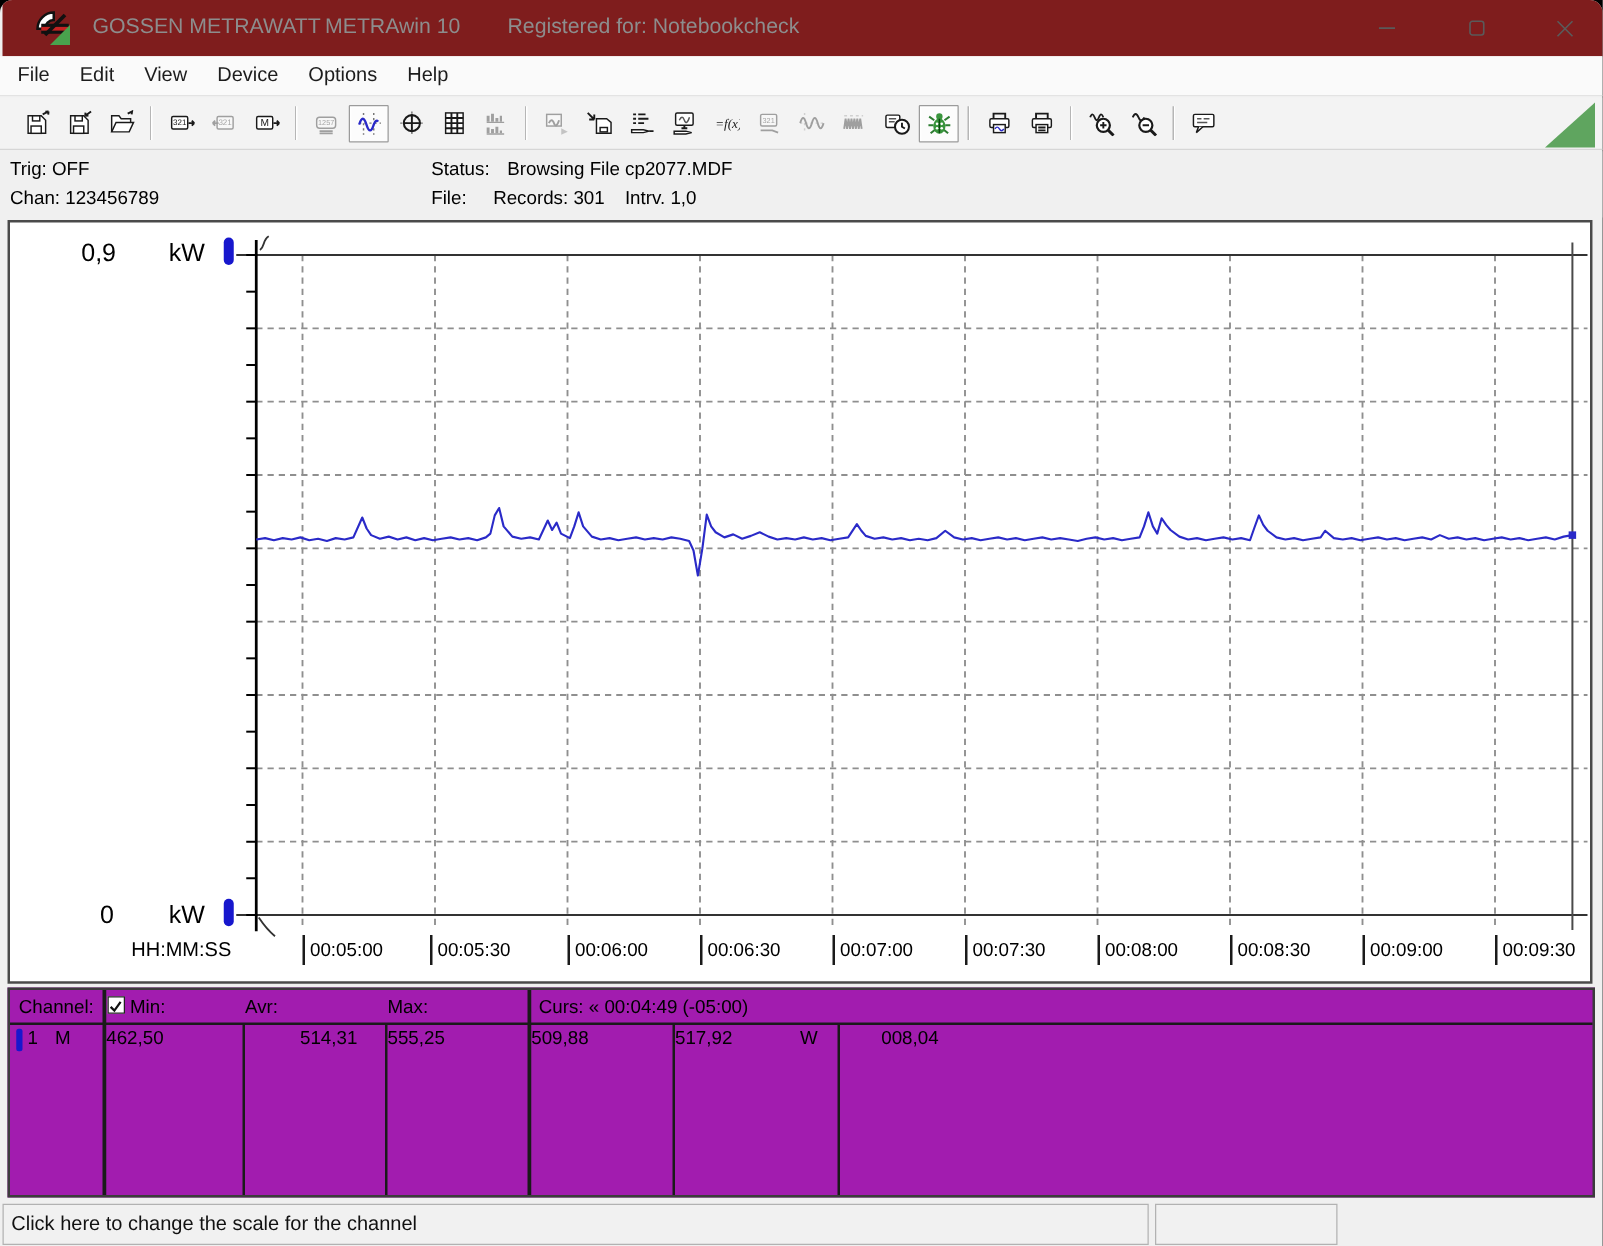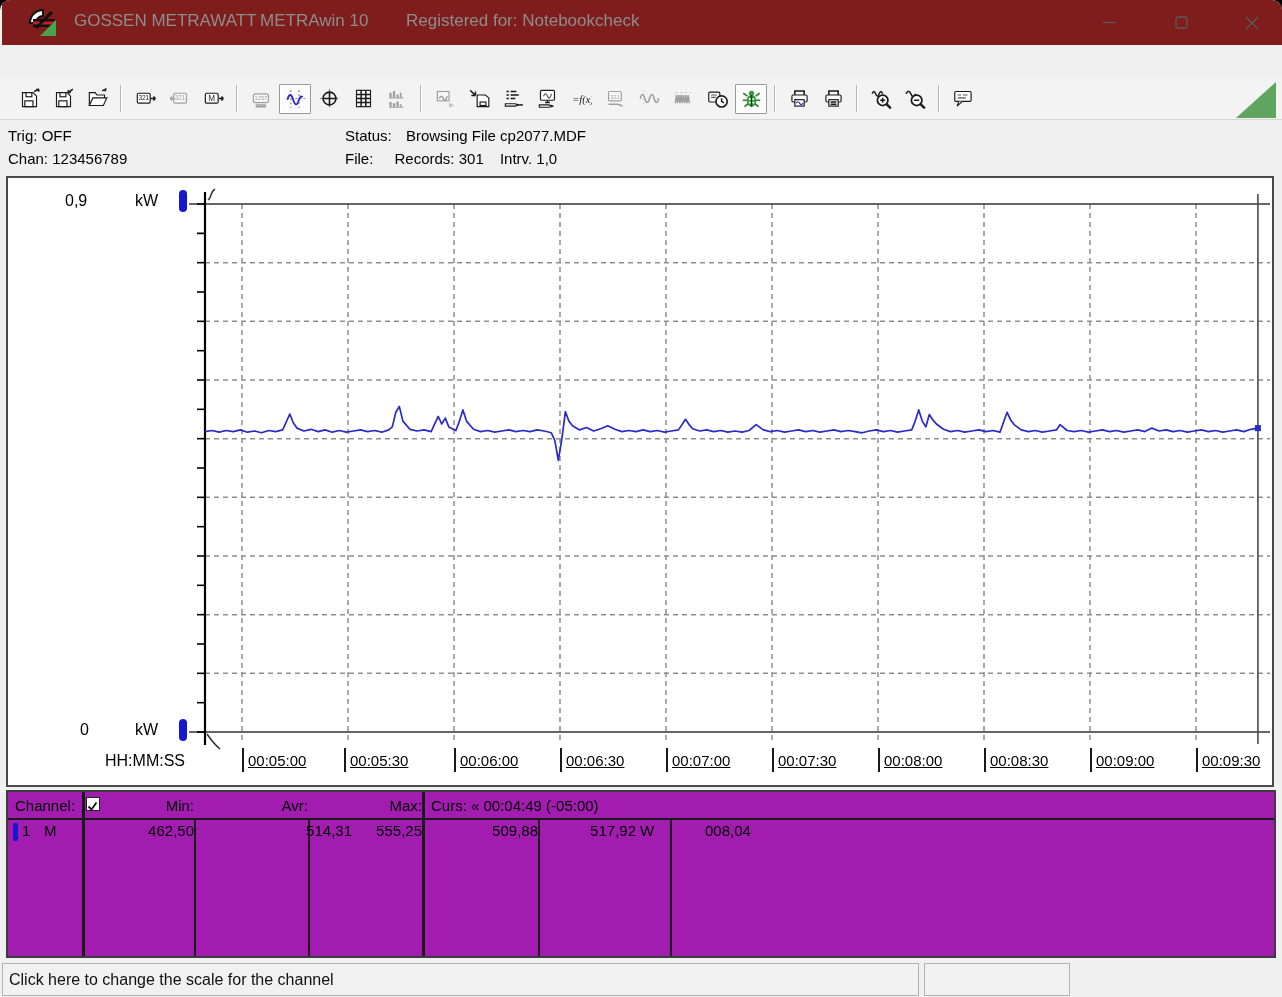--- a/index.html
+++ b/index.html
@@ -25,28 +25,28 @@
   .tbtn svg{width:21px;height:21px;}
   .tbtn.disabled{opacity:.38;filter:grayscale(1);}
   .tbtn.active{background:#fcfcfc;border:1px solid #9b9b9b;box-shadow:inset 1px 1px 0 #ffffff;}
   .tsep{width:2px;height:27px;margin:0 6px;background:linear-gradient(90deg,#b6b6b6 50%,#ffffff 50%);flex:0 0 auto;}
   .corner-tri{position:absolute;right:5px;bottom:3px;width:0;height:0;border-left:40px solid transparent;border-bottom:36px solid #5fa55f;}
   
   .statuspanel{position:absolute;left:0;top:121px;width:1282px;height:53px;background:#f0f0f0;font-size:15px;color:#000;}
   .sp-item{position:absolute;white-space:nowrap;}
   
   .chartpanel{position:absolute;left:6px;top:176px;width:1268px;height:611px;background:#fff;border:2px solid #4a4a4a;box-sizing:border-box;}
-  .cp-label{position:absolute;font-size:16px;color:#000;white-space:nowrap;}
+  .cp-label{position:absolute;font-size:20px;color:#000;white-space:nowrap;}
   .chmark{position:absolute;width:8px;height:22px;border-radius:4px;background:#1717cd;}
-  .xtick{position:absolute;top:570px;height:24px;border-left:2px solid #1a1a1a;padding-left:4px;font-size:15px;color:#000;line-height:26px;white-space:nowrap;text-decoration:underline;}
+  .xtick{position:absolute;top:570px;height:24px;border-left:2px solid #1a1a1a;padding-left:4px;font-size:15px;color:#000;line-height:26px;white-space:nowrap;}
   .xaxis-name{position:absolute;left:97px;top:574px;font-size:16px;color:#000;}
   
   .tablepanel{position:absolute;left:6px;top:790px;width:1270px;height:168px;background:#a21caf;border:2px solid #3c3c3c;box-sizing:border-box;font-size:15px;color:#000;}
   .tp-cell{position:absolute;white-space:nowrap;}
-  .tp-center{text-align:right;}
+  .tp-center{text-align:left;}
   .hdr-underline{position:absolute;left:0;top:26px;width:1266px;height:2px;background:#1a1a1a;}
   .vline{position:absolute;background:#1a1a1a;}
   .chk{position:absolute;left:78px;top:5px;width:14px;height:14px;border:1.5px solid #222;background:#fff;box-sizing:border-box;}
   .rowmark{position:absolute;left:5px;top:31px;width:5px;height:18px;background:#1717cd;border-radius:2px;}
   
   .sbpane{position:absolute;top:963px;height:33px;background:#f1f1f1;border:1px solid #b2b2b2;box-sizing:border-box;font-size:16px;color:#111;line-height:31px;white-space:nowrap;overflow:hidden;}
   .sb1{left:2px;width:917px;padding-left:6px;}
   .sb2{left:924px;width:146px;}
   .sb3{left:1074px;width:208px;padding-left:8px;}
   .grip{position:absolute;right:2px;bottom:2px;}
@@ -77,20 +77,28 @@
           <rect x="1" y="1" width="11" height="11" rx="2" fill="none" stroke="#5a5a5a" stroke-width="1.3"></rect>
         </svg>
     </div>
     <div class="winbtn btn-close">
       <svg width="14" height="14" viewBox="0 0 14 14">
           <path d="M1 1 L13 13 M13 1 L1 13" stroke="#5a5a5a" stroke-width="1.3"></path>
         </svg>
     </div>
   </div>
 
+  <div class="menubar" id="menubar">
+      <span class="menu-item">File</span>
+      <span class="menu-item">Edit</span>
+      <span class="menu-item">View</span>
+      <span class="menu-item">Device</span>
+      <span class="menu-item">Options</span>
+      <span class="menu-item">Help</span>
+    </div>
 
   <div class="toolbar" id="toolbar">
       <div class="tbtn">
         <svg viewBox="0 0 18 18">
           <path d="M3 4h9l3 3v9H3z" fill="#fff" stroke="#1a1a1a"></path>
           <rect x="6" y="4" width="5" height="3.5" fill="#fff" stroke="#1a1a1a"></rect>
           <rect x="5" y="11" width="7" height="5" fill="#fff" stroke="#1a1a1a"></rect>
           <path d="M13 3l4-2m0 0l-2.2.2M17 1l-.2 2.2" fill="none" stroke="#1a1a1a" stroke-width="1.3"></path>
         </svg>
       </div>

